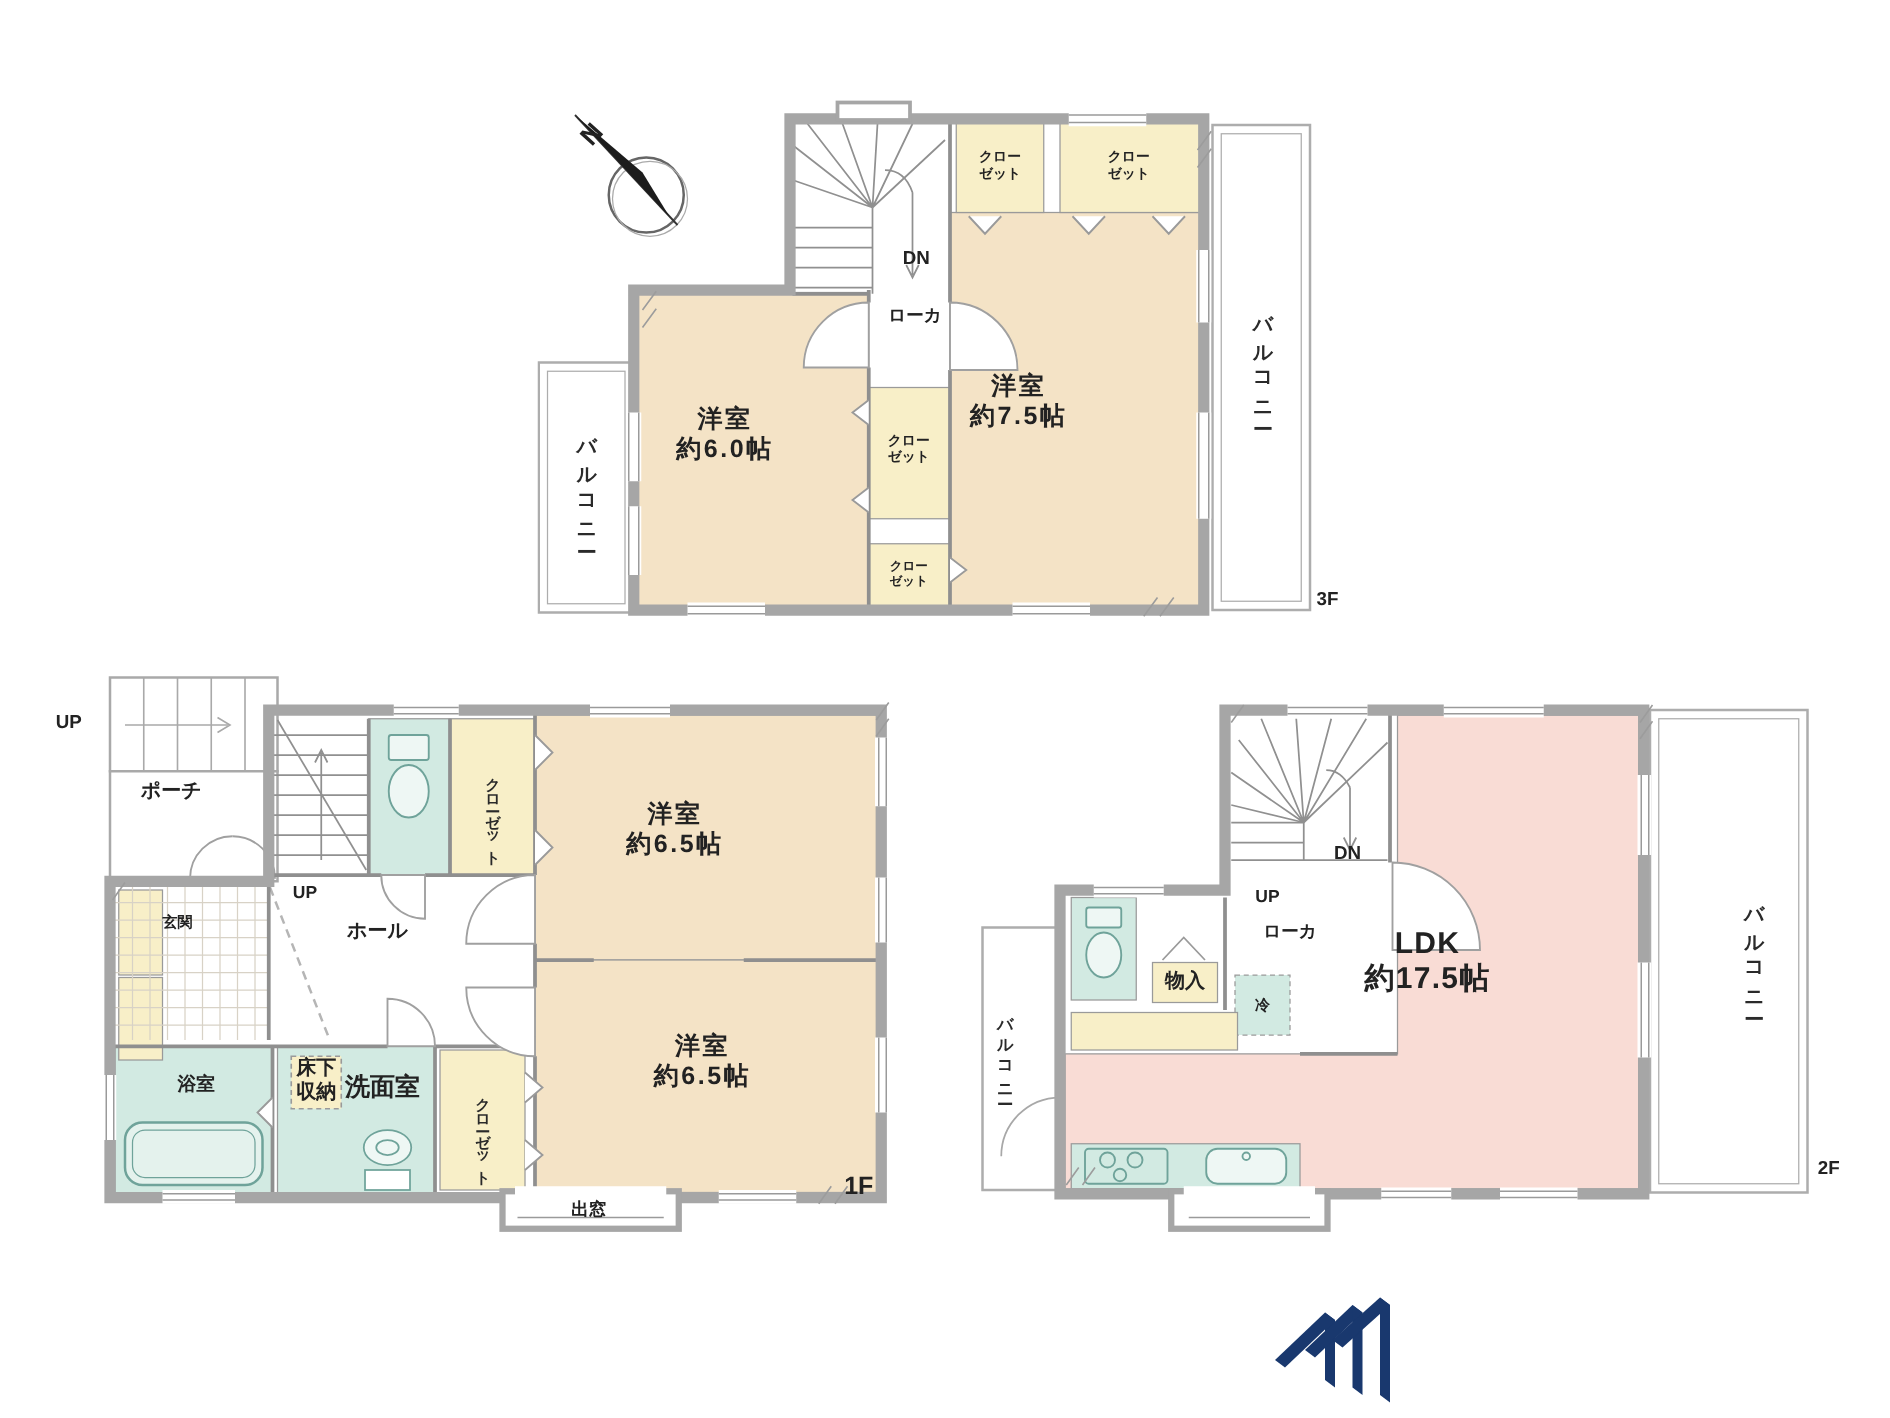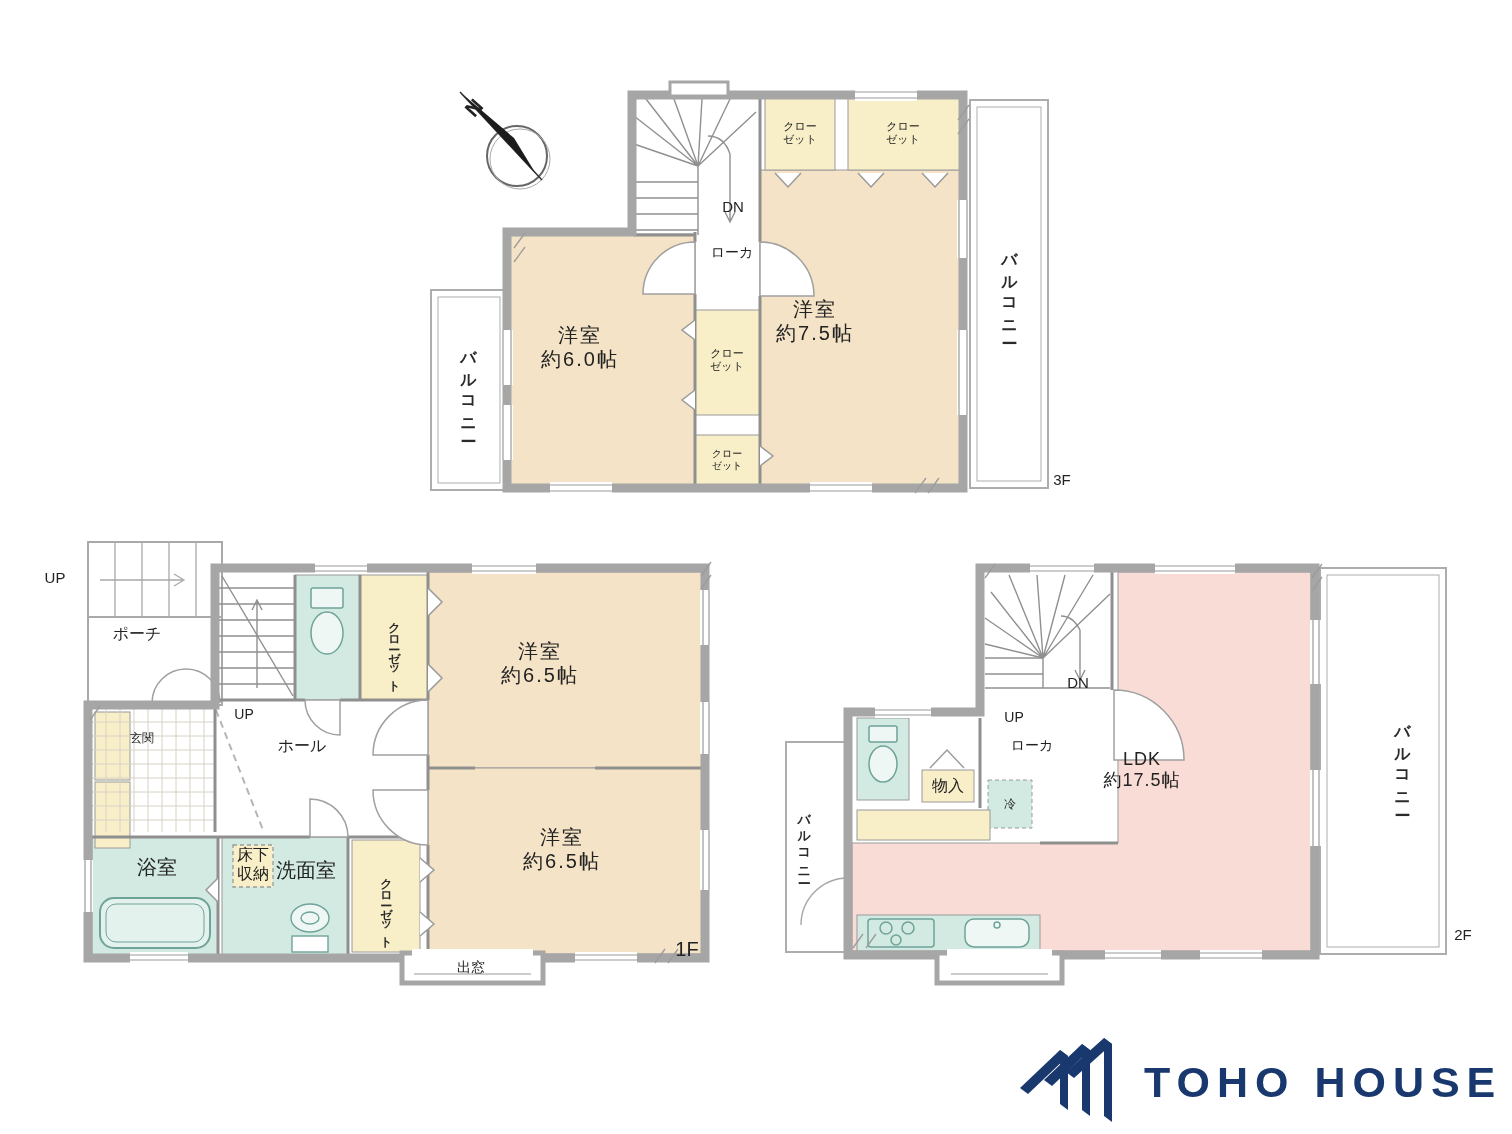--- a/index.html
+++ b/index.html
@@ -1,20 +1,20 @@
 <!DOCTYPE html>
 <html><head>
 <meta charset="utf-8">
 <style>
   html,body{margin:0;padding:0;background:#fff;}
   .canvas{position:relative;width:1512px;height:1134px;background:#ffffff;overflow:hidden;
           font-family:"Liberation Sans",sans-serif;}
   .floor{position:absolute;}
   .floor svg{position:absolute;left:0;top:0;}
-  .lbl{position:absolute;transform:translate(-50%,-50%);font-weight:normal;color:#222;
+  .lbl{position:absolute;transform:translate(-50%,-50%);font-weight:bold;color:#222;
        white-space:nowrap;text-align:center;line-height:1.18;}
   .v{writing-mode:vertical-rl;letter-spacing:5px;font-weight:600;color:#2a2a2a;}
   .vwrap{writing-mode:vertical-rl;letter-spacing:1px;font-weight:bold;color:#2a2a2a;height:46px;line-height:1.05;}
   .north{position:absolute;transform:translate(-50%,-50%) rotate(-48deg);font-weight:bold;font-size:21px;color:#222;}
   .logo{position:absolute;left:1018px;top:1036px;width:486px;height:92px;}
   .logo-text{position:absolute;left:126px;top:16px;font-size:43px;font-weight:bold;
              letter-spacing:7px;color:#19386e;line-height:60px;white-space:nowrap;}
 </style>
 </head>
 <body>
@@ -197,21 +197,21 @@
     <div class="lbl" style="left:214px;top:184px;font-size:14px">UP</div>
     <div class="lbl vwrap" style="left:364px;top:106px;font-size:12px">クローゼット</div>
     <div class="lbl" style="left:510px;top:134px;font-size:20px;letter-spacing:2px">
       <div>洋室</div>
       <div>約6.5帖</div>
     </div>
     <div class="lbl" style="left:532px;top:320px;font-size:20px;letter-spacing:2px">
       <div>洋室</div>
       <div>約6.5帖</div>
     </div>
-    <div class="lbl" style="left:127px;top:338px;font-size:20px">浴室</div>
+    <div class="lbl" style="left:127px;top:338px;font-size:15px">浴室</div>
     <div class="lbl" style="left:223px;top:335px;font-size:16px">
       <div>床下</div>
       <div>収納</div>
     </div>
     <div class="lbl" style="left:276px;top:341px;font-size:20px">洗面室</div>
     <div class="lbl vwrap" style="left:356px;top:362px;font-size:12px">クローゼット</div>
     <div class="lbl" style="left:441px;top:437px;font-size:14px">出窓</div>
     <div class="lbl" style="left:657px;top:420px;font-size:20px">1F</div>
   </div>
 
@@ -275,36 +275,35 @@
         <rect x="100" y="177" width="56" height="11" fill="#ffffff" stroke="none"></rect>
           <path d="M100,180 H156 M100,185 H156"></path>
       </g>
       <path d="M537,48 l10,-14 M537,61 l10,-14 M78,418 l10,-14 M91,418 l10,-14 M210,48 l10,-14" stroke="#9c9c9c" stroke-width="1.3" fill="none"></path>
     </svg>
     <div class="lbl" style="left:303px;top:153px;font-size:15px">DN</div>
     <div class="lbl" style="left:239px;top:187px;font-size:14px">UP</div>
     <div class="lbl" style="left:257px;top:215px;font-size:14px">ローカ</div>
     <div class="lbl" style="left:173px;top:256px;font-size:16px">物入</div>
     <div class="lbl" style="left:235px;top:274px;font-size:12px">冷</div>
-    <div class="lbl" style="left:367px;top:240px;font-size:18px;letter-spacing:1px">
+    <div class="lbl" style="left:367px;top:240px;font-size:24px;letter-spacing:1px">
       <div>LDK</div>
       <div>約17.5帖</div>
     </div>
     <div class="lbl v" style="left:627px;top:232px;font-size:16px">バルコニー</div>
     <div class="lbl v" style="left:29px;top:312px;font-size:13px;letter-spacing:3px">バルコニー</div>
     <div class="lbl" style="left:688px;top:405px;font-size:15px">2F</div>
   </div>
 
   <div class="logo">
     <svg width="120" height="95" viewBox="0 0 120 95">
       <g fill="#19386e">
         <polygon points="2,52 42,14 50,20 10,58"></polygon>
         <polygon points="42,14 50,20 50,74 42,68"></polygon>
         <polygon points="26,44 64,8 72,14 34,50"></polygon>
         <polygon points="64,8 72,14 72,80 64,74"></polygon>
         <polygon points="48,36 86,2 94,8 56,42"></polygon>
         <polygon points="86,2 94,8 94,86 86,80"></polygon>
       </g>
     </svg>
-    <div class="logo-text">TOHO HOUSE</div>
   </div>
 
 </div>
 
 </body></html>

